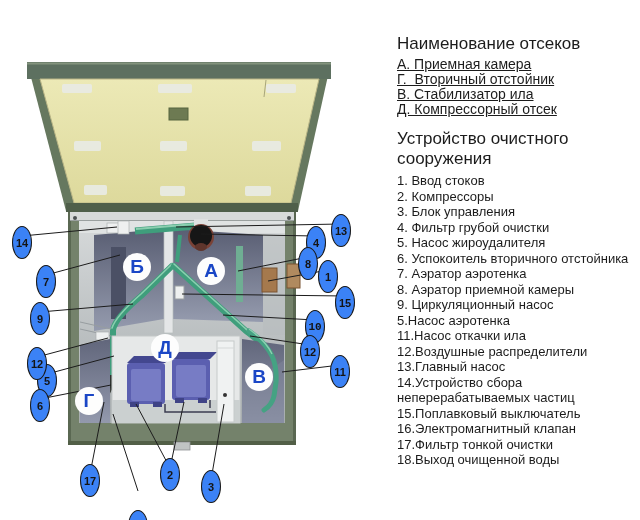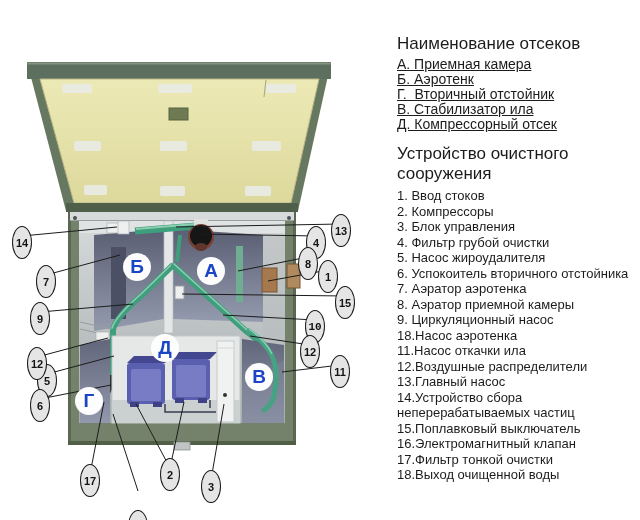--- a/index.html
+++ b/index.html
@@ -1,21 +1,21 @@
 <!DOCTYPE html>
 <html><head>
 <meta charset="utf-8">
 <style>
   html,body{margin:0;padding:0;background:#fff;}
   .stage{position:relative;width:640px;height:520px;background:#fff;overflow:hidden;
          font-family:"Liberation Sans",sans-serif;color:#1c1c1c;}
   .diagram-svg{position:absolute;left:0;top:0;}
   .overlay{position:absolute;left:0;top:0;width:395px;height:520px;}
   .callout{position:absolute;width:20px;height:33px;margin:-10px 0 0 -10px;
-           border:1.4px solid #191919;border-radius:50%;background:#e5e5e5;
+           border:1.4px solid #191919;border-radius:50%;background:#3b82f6;
            display:flex;align-items:center;justify-content:center;
            font-size:11px;font-weight:700;color:#141414;box-sizing:border-box;}
   .letter-badge{position:absolute;width:28px;height:28px;margin:-14px 0 0 -14px;
            border-radius:50%;background:#fdfdfd;
            display:flex;align-items:center;justify-content:center;
            font-size:19px;font-weight:700;color:#1a46c6;}
   .legend{position:absolute;left:397px;top:34px;width:240px;}
   .legend-title{font-size:17px;line-height:20px;white-space:nowrap;}
   .compartments-list{margin-top:3px;}
   .legend-item{font-size:14px;line-height:15px;white-space:pre;text-decoration:underline;}
@@ -193,37 +193,36 @@
       <div class="letter-badge" style="left: 137px; top: 267px;">Б</div>
       <div class="letter-badge" style="left: 259px; top: 377px;">В</div>
       <div class="letter-badge" style="left: 89px; top: 401px;">Г</div>
       <div class="letter-badge" style="left: 165px; top: 348px;">Д</div>
     </div>
 
   <div class="legend">
     <div class="legend-title">Наименование отсеков</div>
     <div class="compartments-list">
         <div class="legend-item">А. Приемная камера</div>
-        <div class="legend-item">Б. Аэротенк</div>
         <div class="legend-item">Г.  Вторичный отстойник</div>
         <div class="legend-item">В. Стабилизатор ила</div>
         <div class="legend-item">Д. Компрессорный отсек</div>
       </div>
     <div class="device-title">Устройство очистного сооружения</div>
     <div class="devices-list">
         <div class="device-item">1. Ввод стоков</div>
         <div class="device-item">2. Компрессоры</div>
         <div class="device-item">3. Блок управления</div>
         <div class="device-item">4. Фильтр грубой очистки</div>
         <div class="device-item">5. Насос жироудалителя</div>
         <div class="device-item">6. Успокоитель вторичного отстойника</div>
         <div class="device-item">7. Аэратор аэротенка</div>
         <div class="device-item">8. Аэратор приемной камеры</div>
         <div class="device-item">9. Циркуляционный насос</div>
-        <div class="device-item">18.Насос аэротенка</div>
+        <div class="device-item">5.Насос аэротенка</div>
         <div class="device-item">11.Насос откачки ила</div>
         <div class="device-item">12.Воздушные распределители</div>
         <div class="device-item">13.Главный насос</div>
         <div class="device-item">14.Устройство сбора
 неперерабатываемых частиц</div>
         <div class="device-item">15.Поплавковый выключатель</div>
         <div class="device-item">16.Электромагнитный клапан</div>
         <div class="device-item">17.Фильтр тонкой очистки</div>
         <div class="device-item">18.Выход очищенной воды</div>
       </div>

